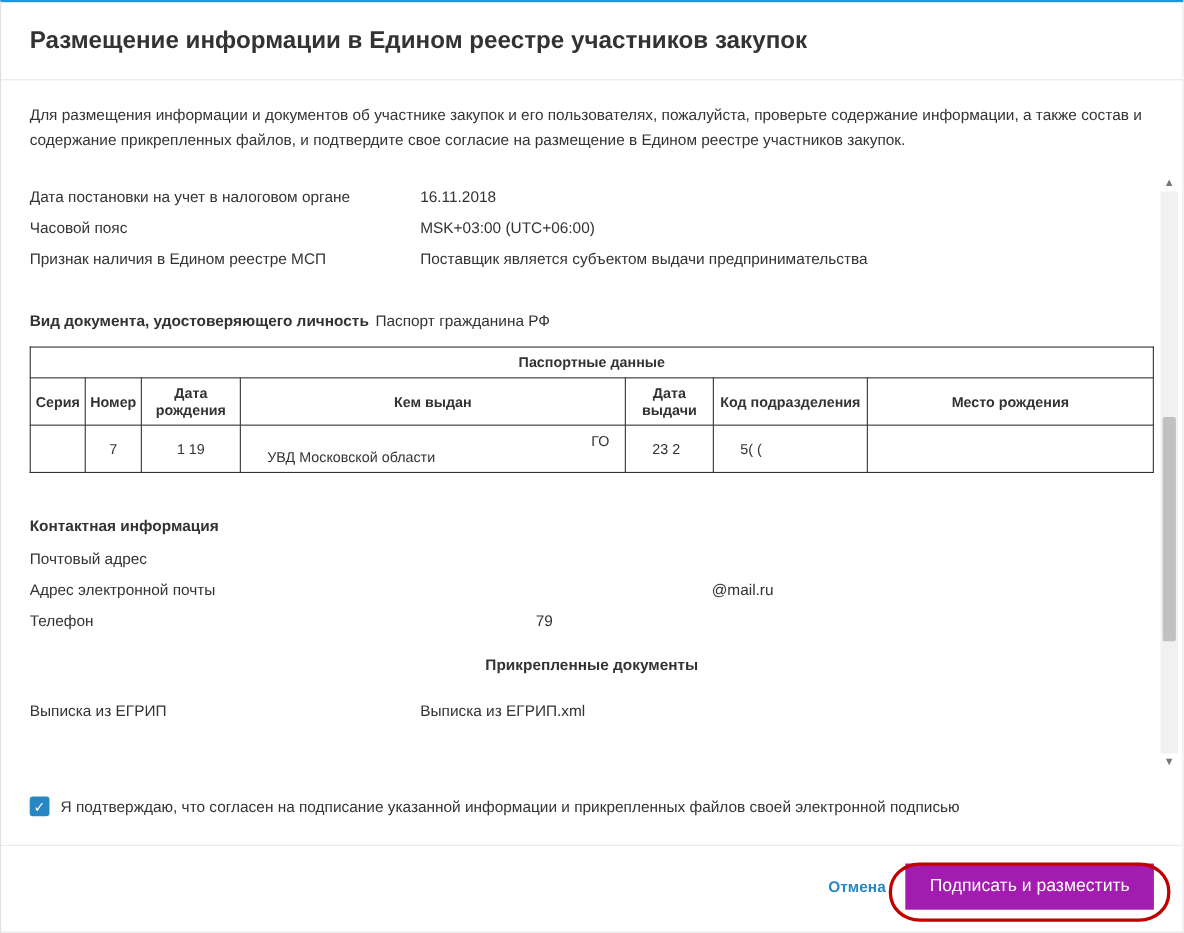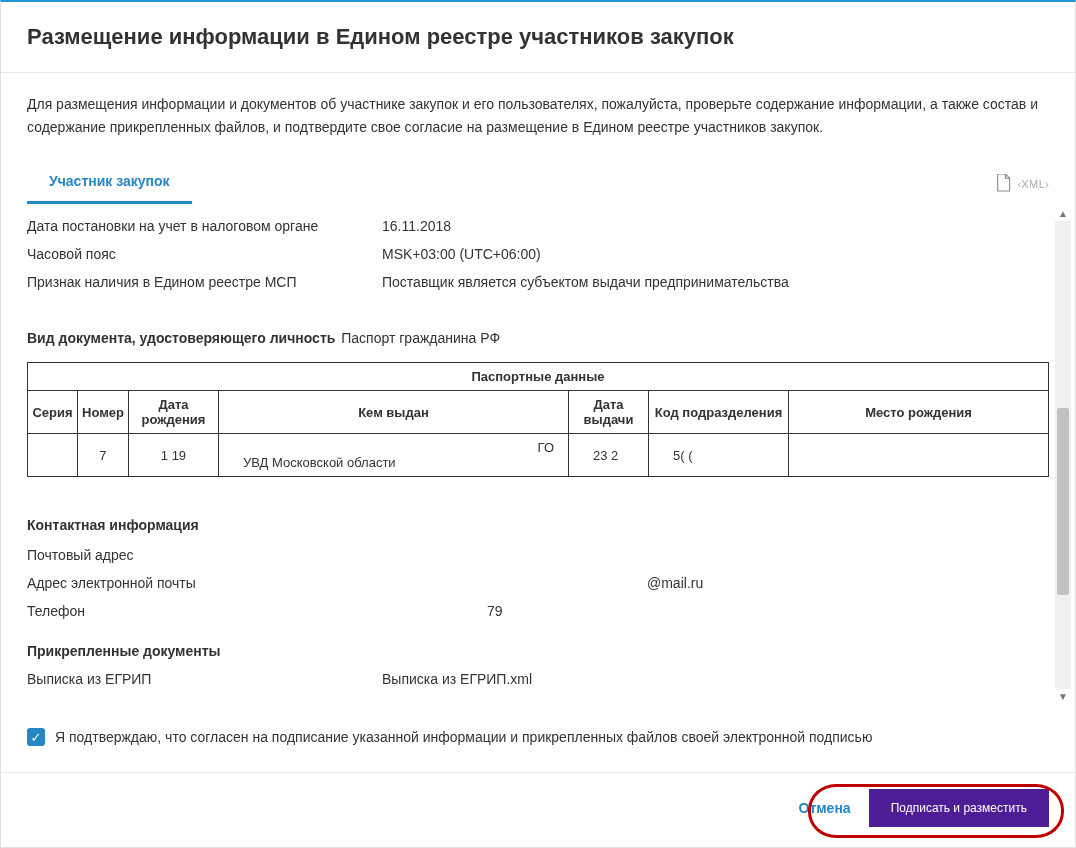--- a/index.html
+++ b/index.html
@@ -117,21 +117,22 @@
       text-align: left;
       padding-left: 24px;
     }
     .section-heading {
       font-weight: bold;
       margin-top: 40px;
       margin-bottom: 8px;
     }
     .section-heading.tight {
       margin-top: 18px;
-      margin-bottom: 6px;
+      margin-bottom: 20px;
+      text-align: center;
     }
     .scrollbar-stub {
       position: absolute;
       right: 4px;
       top: 4px;
       bottom: 4px;
       width: 16px;
       display: flex;
       flex-direction: column;
       align-items: center;
@@ -182,25 +183,25 @@
       border-top: 1px solid #e8e8e8;
       margin-top: 26px;
     }
     .btn-cancel {
       color: #2687c2;
       font-weight: bold;
       cursor: pointer;
       font-size: 14px;
     }
     .btn-primary {
-      background: #4c1d95;
+      background: #a21caf;
       color: #fff;
       padding: 12px 22px;
       border: none;
-      font-size: 12px;
+      font-size: 16px;
       cursor: pointer;
       position: relative;
     }
     .highlight-ring {
       position: absolute;
       right: 12px;
       bottom: 10px;
       width: 256px;
       height: 54px;
       border: 3px solid #c00000;
@@ -213,31 +214,20 @@
   </style>
 </head>
 <body>
 
 <div class="modal">
 
   <div class="modal-title">Размещение информации в Едином реестре участников закупок</div>
 
   <div class="modal-desc">Для размещения информации и документов об участнике закупок и его пользователях, пожалуйста, проверьте содержание информации, а также состав и содержание прикрепленных файлов, и подтвердите свое согласие на размещение в Едином реестре участников закупок.</div>
 
-  <div class="tabs-row">
-    <div class="tab">Участник закупок</div>
-    <div class="xml-toolbar">
-      <span>
-        <svg width="16" height="20" viewBox="0 0 16 20">
-            <path d="M2 0 h9 l5 5 v15 H2 Z M11 0 v5 h5" fill="none" stroke="#888" stroke-width="1.3" transform="scale(0.85)"></path>
-          </svg>
-      </span>
-      <span style="color:#aaa;font-size:11px;">‹<span class="xml-label">XML</span>›</span>
-    </div>
-  </div>
 
   <div class="content-area">
     <div class="content-inner">
 
       <div class="content-first-rows">
         <div class="info-row">
           <div class="info-label">Дата постановки на учет в налоговом органе</div>
           <div class="info-value">16.11.2018</div>
         </div>
         <div class="info-row">

